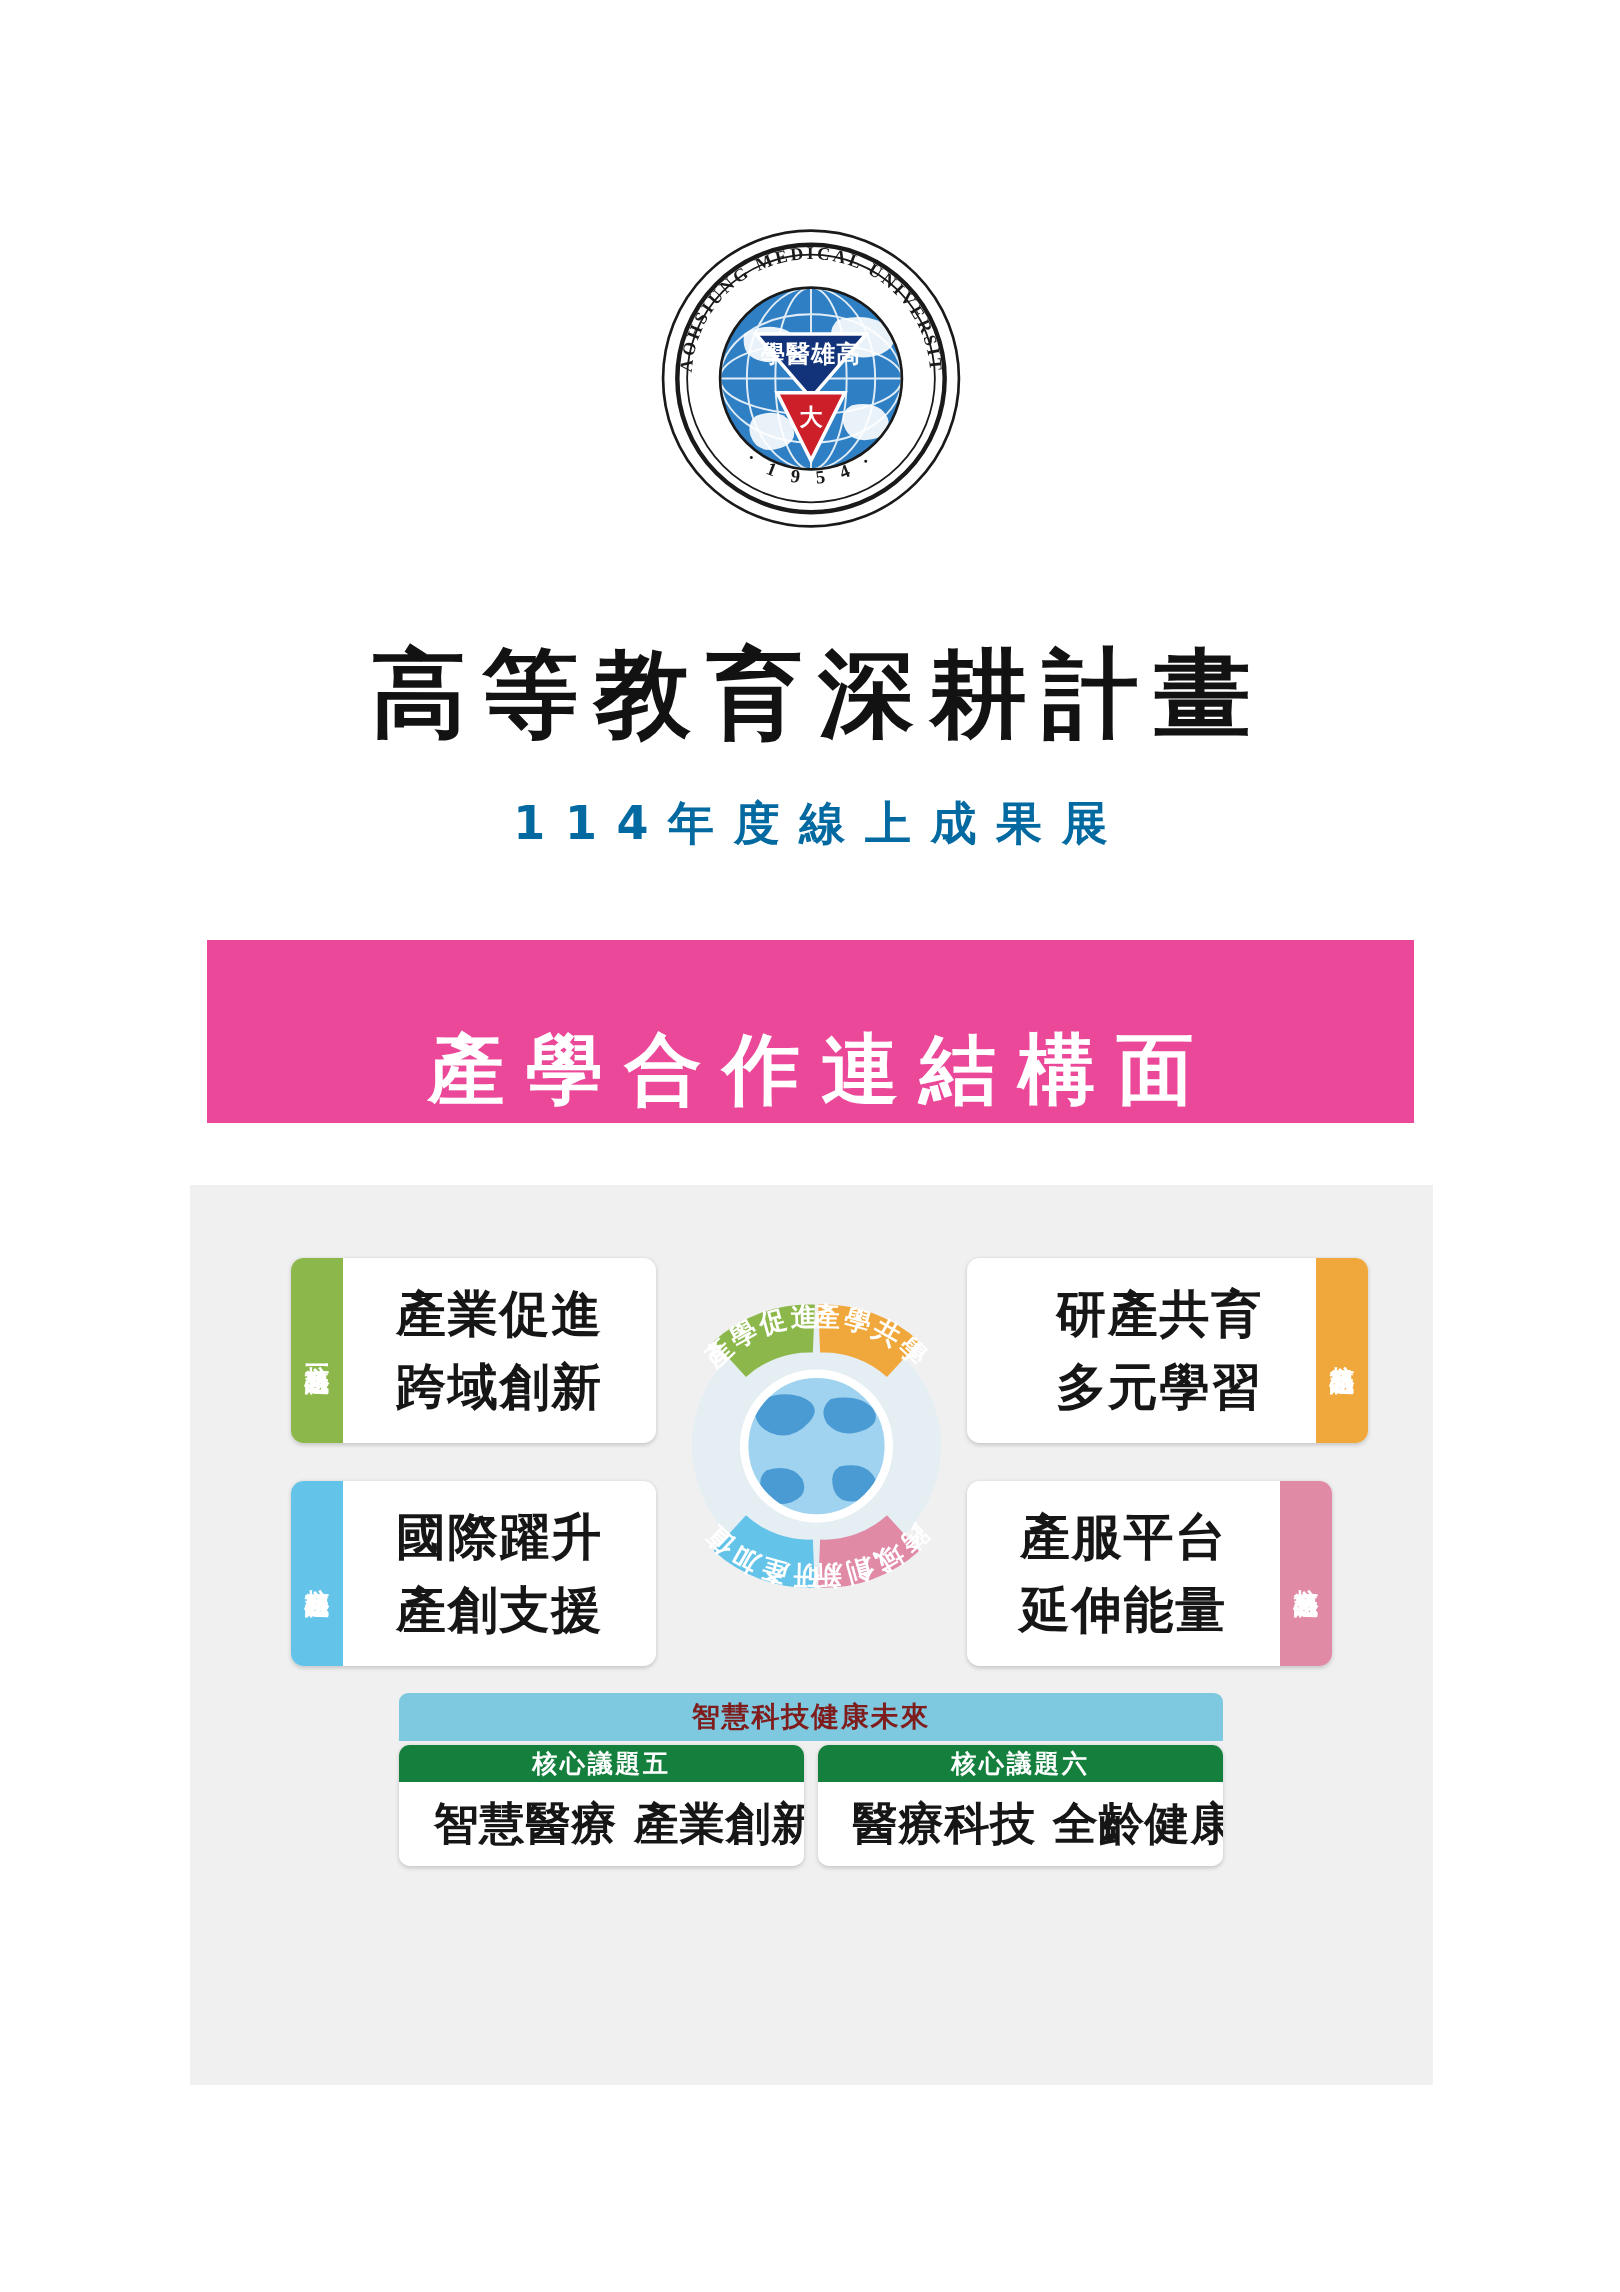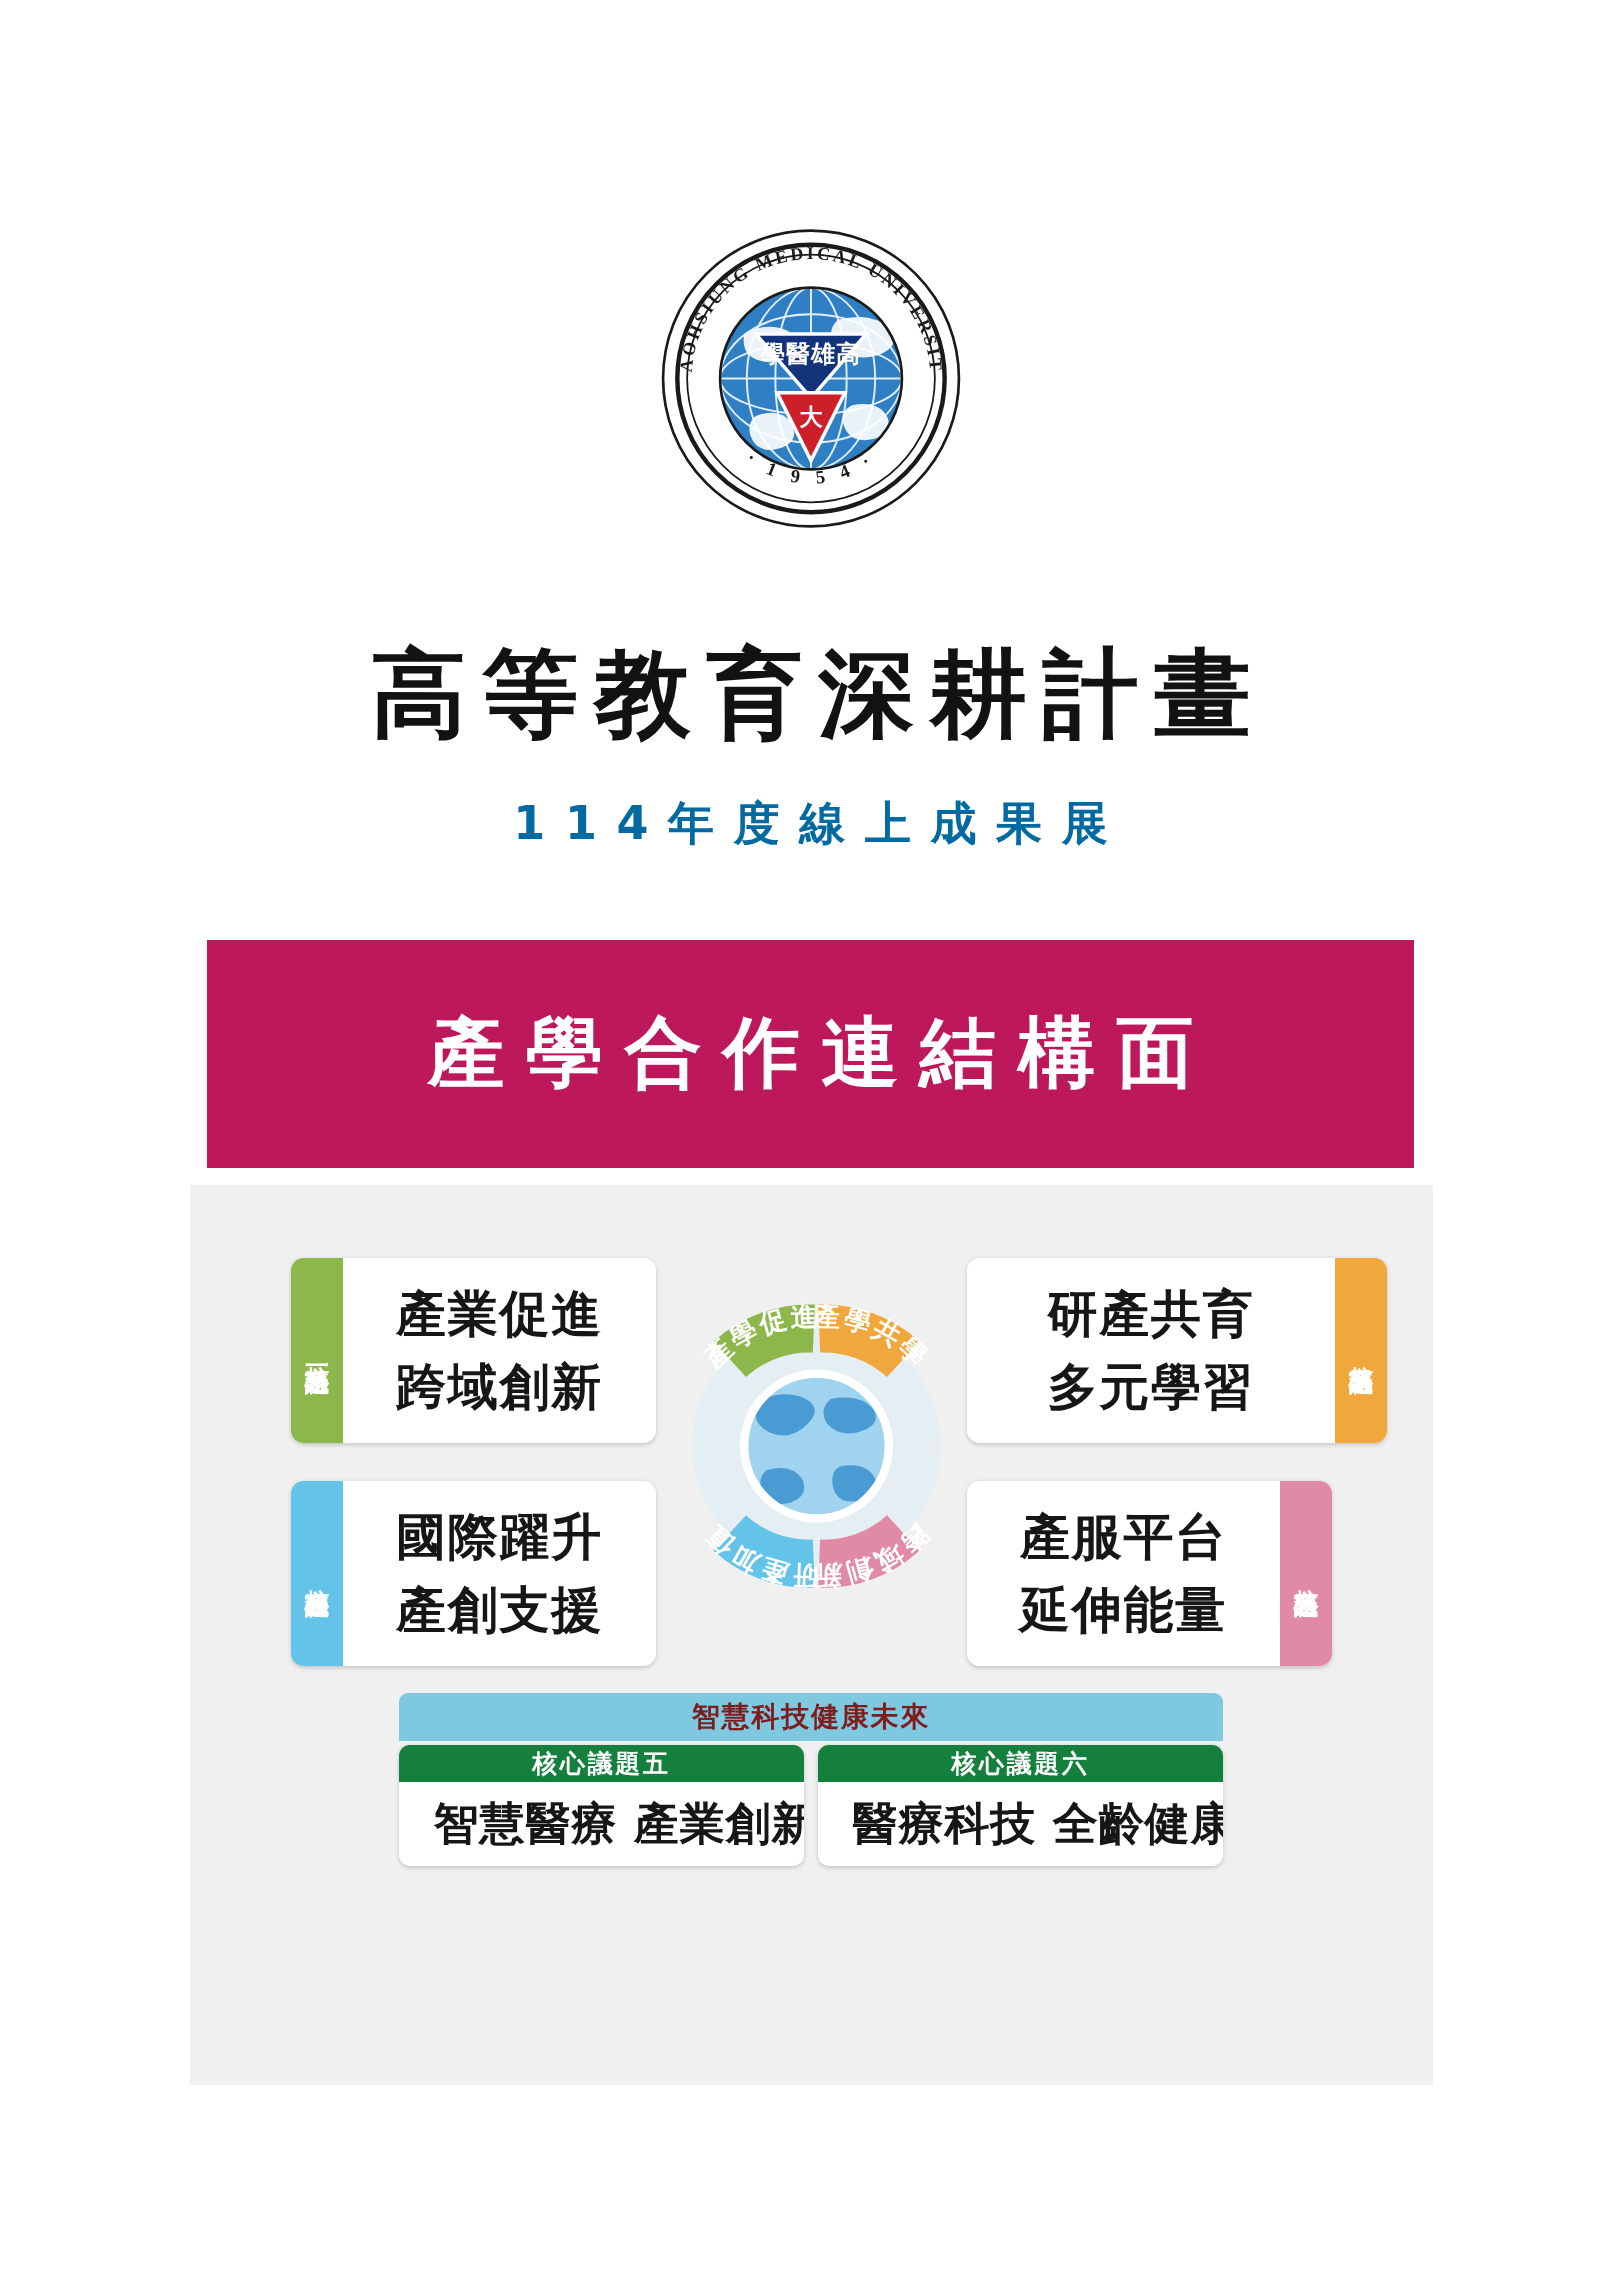--- a/index.html
+++ b/index.html
@@ -59,24 +59,24 @@
     text-indent: 19.6px;
     color: #0369a1;
     font-family: "DejaVu Sans", "Liberation Sans", sans-serif;
   }
 
   .banner {
     position: absolute;
     top: 940px;
     left: 207px;
     width: 1207px;
-    height: 228px;
-    background: #be185d;
-    display: flex;
-    align-items: center;
+    height: 183px;
+    background: #ec4899;
+    display: flex;
+    align-items: flex-end;
     justify-content: center;
   }
   .banner-text {
     color: #ffffff;
     font-size: 77px;
     font-weight: bold;
     letter-spacing: 21.4px;
     text-indent: 21.4px;
     font-family: "DejaVu Sans", "Liberation Sans", sans-serif;
   }
@@ -128,21 +128,21 @@
     font-size: 50px;
     font-weight: bold;
     color: #161616;
     letter-spacing: 1.8px;
     font-family: "DejaVu Sans", "Liberation Sans", sans-serif;
     white-space: nowrap;
   }
 
   
   #card-1 { left: 101px;  top: 73px;  width: 365px; height: 185px; }
-  #card-2 { left: 777px;  top: 73px;  width: 420px; height: 185px; }
+  #card-2 { left: 777px;  top: 73px;  width: 365px; height: 185px; padding-left: 36px; }
   #card-4 { left: 101px;  top: 296px; width: 365px; height: 185px; }
   #card-3 { left: 777px;  top: 296px; width: 365px; height: 185px; }
 
   
   .center-graphic {
     position: absolute;
     left: 484px;
     top: 43px;
     width: 285px;
     height: 454px;

